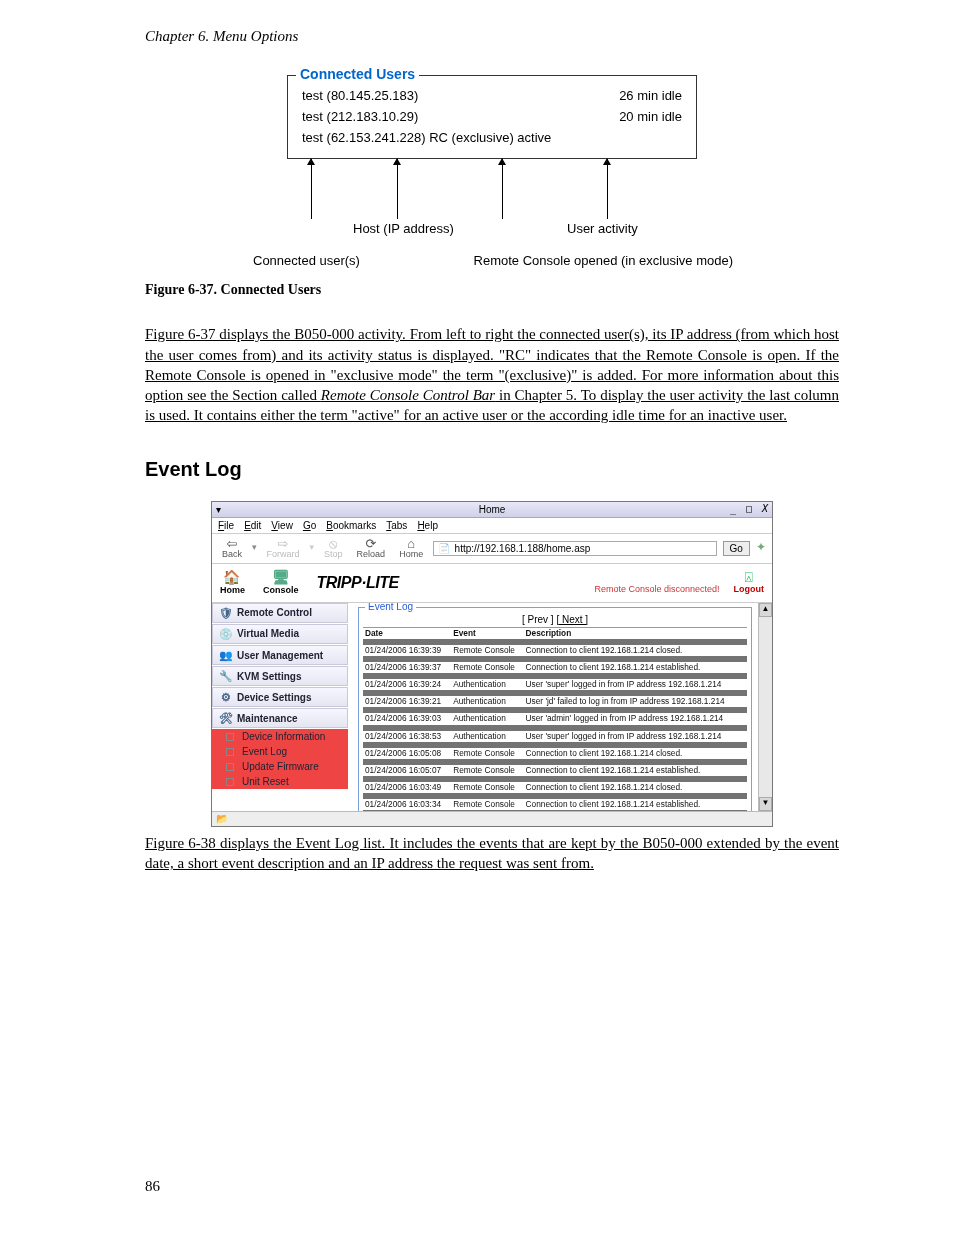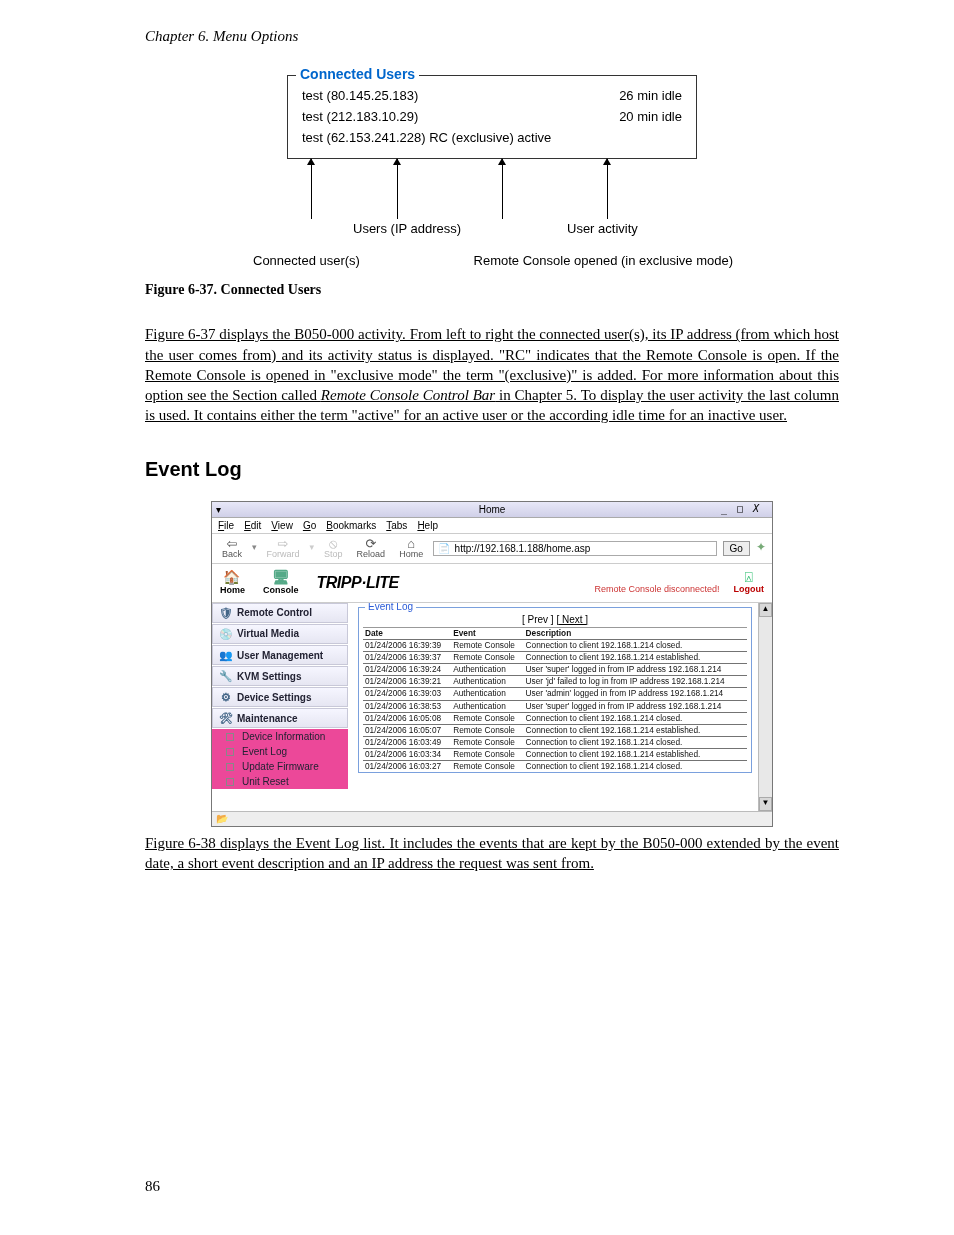--- a/index.html
+++ b/index.html
@@ -127,21 +127,21 @@
     justify-content: center;
     position: relative;
     font-size: 10px;
     color: #000;
     border-bottom: 1px solid #aaa;
   }
   .ss-titlebar .sys-icon {
     position: absolute; left: 4px; top: 2px; font-size: 10px;
   }
   .ss-titlebar .win-ctrls {
-    position: absolute; right: 11px; top: 1px; letter-spacing: 2px; font-family: monospace; font-style: italic;
+    position: absolute; right: 2px; top: 1px; letter-spacing: 2px; font-family: monospace; font-style: italic;
   }
   .ss-menubar {
     display: flex;
     gap: 10px;
     padding: 2px 6px;
     border-bottom: 1px solid #ccc;
     font-size: 10px;
   }
   .ss-menubar span u { text-decoration: underline; }
   .ss-toolbar {
@@ -221,21 +221,21 @@
     padding: 3px 6px;
     border: 1px solid #c8c8d8;
     background: linear-gradient(#f6f6ff,#e6e6f2);
     margin-bottom: 1px;
     font-weight: bold;
     color: #223;
   }
   .sb-item .ic { width:14px; text-align:center; color:#468; font-size:11px;}
   .sb-sub {
     font-weight: normal;
-    background: #ec4899;
+    background: #ef4444;
     border: none;
     border-left: 0;
     padding: 2px 6px 2px 14px;
     margin: 0;
   }
   .sb-sub::before {
     content:''; display:inline-block; width:6px;height:6px;border:1px solid #888;margin-right:4px;
   }
   .ss-main {
     flex:1;
@@ -269,21 +269,21 @@
     font-size: 8.3px;
     color:#111;
   }
   .evt-table th {
     text-align:left; font-weight:bold; padding:1px 2px;
     border-top:1px solid #999;
   }
   .evt-table td {
     padding: 1px 2px;
     white-space: nowrap;
-    border-top:1px solid #737373;
+    border-top:6px solid #737373;
   }
   .evt-table td.desc { white-space: nowrap; overflow:hidden; }
   .ss-status {
     height:14px; border-top:1px solid #bbb; background:#eee;
     padding:0 4px; font-size:10px; color:#a67a00; display:flex; align-items:center;
   }
   .page-num {
     position:absolute;
     bottom: 40px;
     left: 145px;
@@ -313,21 +313,21 @@
             <span>test (62.153.241.228) RC (exclusive) active</span>
             <span></span>
           </div>
         </div>
     </div>
     <div class="annot-row">
       <div class="annot-arrow" style="left:24px;"></div>
       <div class="annot-arrow" style="left:110px;"></div>
       <div class="annot-arrow" style="left:215px;"></div>
       <div class="annot-arrow" style="left:320px;"></div>
-      <div class="annot-label" style="left:66px;">Users (IP address)</div>
+      <div class="annot-label" style="left:66px;">Host (IP address)</div>
       <div class="annot-label" style="left:280px;">User activity</div>
     </div>
     <div class="annot-bottom" style="width:480px; margin-left:-36px;">
       <span>Connected user(s)</span>
       <span>Remote Console opened (in exclusive mode)</span>
     </div>
   </div>
 
   <div class="figure-caption">Figure 6-37. Connected Users</div>
 

